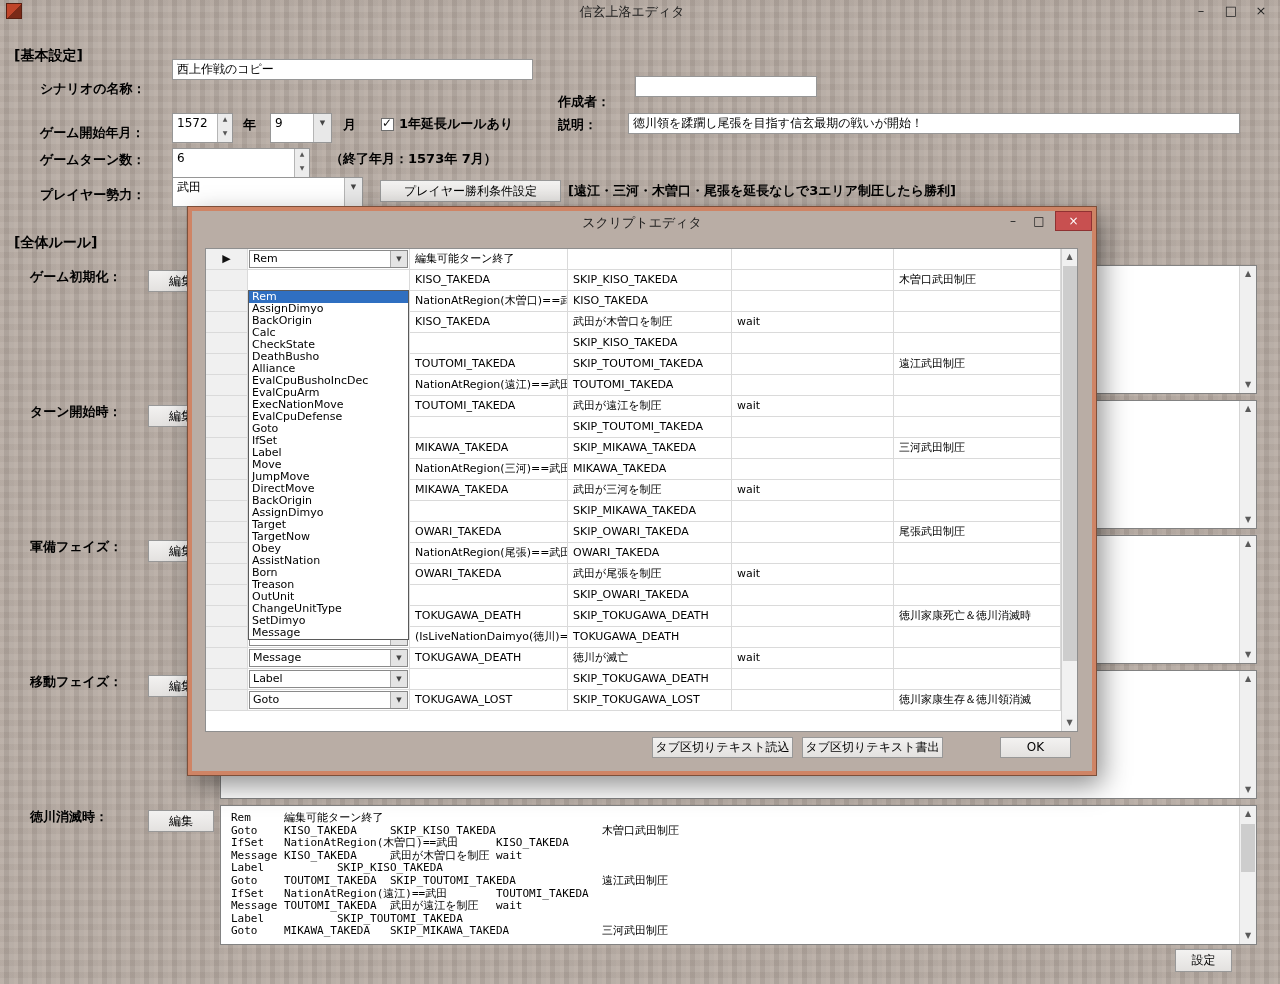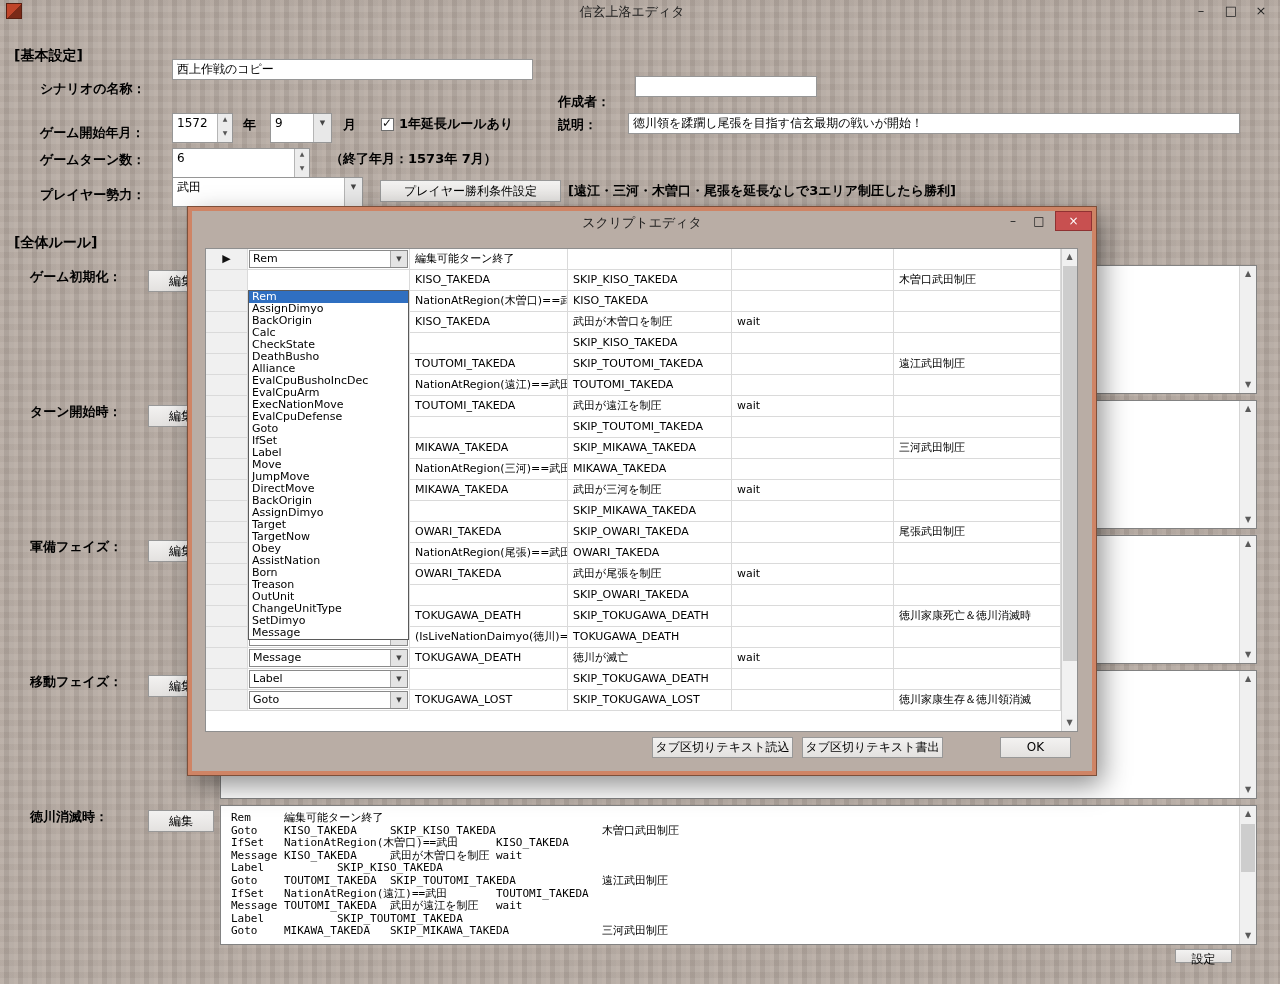--- a/index.html
+++ b/index.html
@@ -188,21 +188,21 @@
 Message	TOUTOMI_TAKEDA	武田が遠江を制圧	wait
 Label		SKIP_TOUTOMI_TAKEDA
 Goto	MIKAWA_TAKEDA	SKIP_MIKAWA_TAKEDA		三河武田制圧</pre>
     <div class="vscroll">
       <span class="sb-up">▲</span>
       <div class="sb-thumb" style="top:18px;height:48px;"></div>
       <span class="sb-dn">▼</span>
     </div>
   </div>
 
-  <button class="btn" style="left:1175px;top:949px;width:57px;height:14px;">設定</button>
+  <button class="btn" style="left:1175px;top:949px;width:57px;height:23px;">設定</button>
 
   <div class="dialog">
     <div class="dlg-titlebar">
       <span class="dlg-title">スクリプトエディタ</span>
       <span class="dlg-min">–</span>
       <span class="dlg-max">□</span>
       <span class="dlg-close">×</span>
     </div>
 
     <div class="grid">

